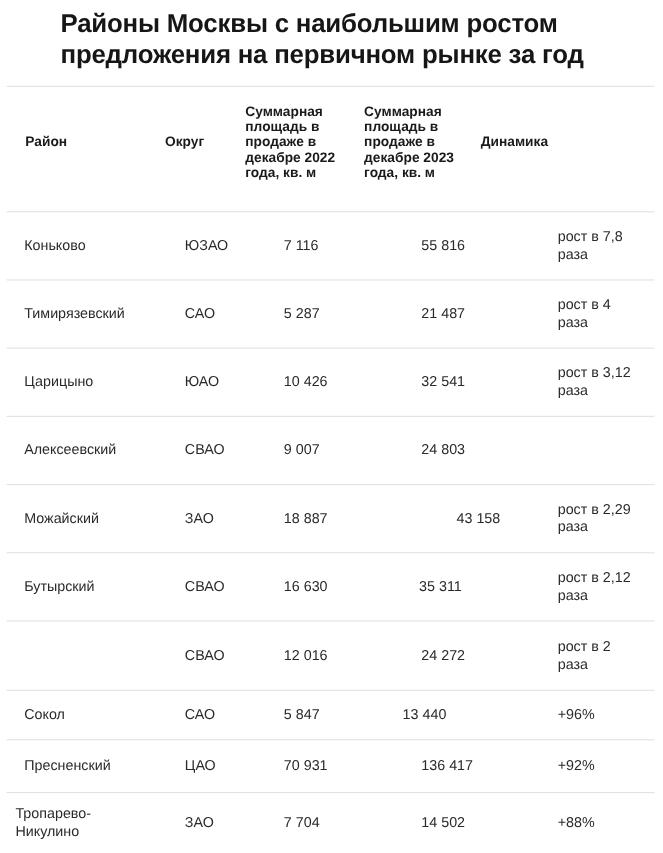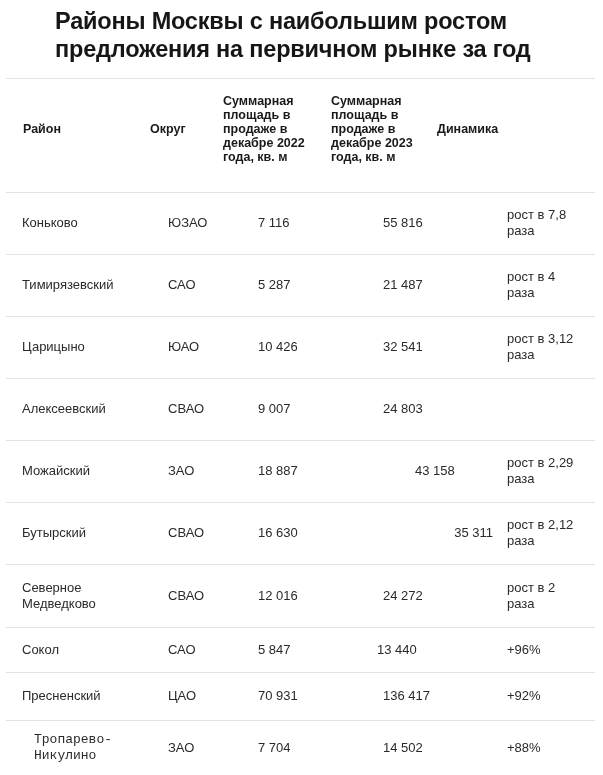--- a/index.html
+++ b/index.html
@@ -62,48 +62,47 @@
       <div class="cell" style="left: 168px; width: 60px; top: 50%; transform: translateY(-50%);">ЗАО</div>
       <div class="cell" style="left: 258px; width: 100px; top: 50%; transform: translateY(-50%);">18 887</div>
       <div class="cell" style="left: 383px; width: 100px; top: 50%; transform: translateY(-50%); margin-left: 32px;">43 158</div>
       <div class="cell" style="left: 507px; width: 70px; top: 50%; transform: translateY(-50%);">рост в 2,29 раза</div>
     </div>
     <div class="rule" style="top: 502px;"></div>
     <div class="row" style="top: 502px; height: 62px; padding-left: 36px;">
       <div class="cell" style="left: 22px; width: 95px; top: 50%; transform: translateY(-50%);">Бутырский</div>
       <div class="cell" style="left: 168px; width: 60px; top: 50%; transform: translateY(-50%);">СВАО</div>
       <div class="cell" style="left: 258px; width: 100px; top: 50%; transform: translateY(-50%);">16 630</div>
-      <div class="cell" style="left: 393px; width: 100px; top: 50%; transform: translateY(-50%); text-align: right;">35 311</div>
+      <div class="cell" style="left: 381px; width: 100px; top: 50%; transform: translateY(-50%);">35 311</div>
       <div class="cell" style="left: 507px; width: 70px; top: 50%; transform: translateY(-50%);">рост в 2,12 раза</div>
     </div>
     <div class="rule" style="top: 564px;"></div>
     <div class="row" style="top: 564px; height: 63px;">
-      <div class="cell" style="left: 22px; width: 95px; top: 50%; transform: translateY(-50%);">Северное Медведково</div>
       <div class="cell" style="left: 168px; width: 60px; top: 50%; transform: translateY(-50%);">СВАО</div>
       <div class="cell" style="left: 258px; width: 100px; top: 50%; transform: translateY(-50%);">12 016</div>
       <div class="cell" style="left: 383px; width: 100px; top: 50%; transform: translateY(-50%);">24 272</div>
       <div class="cell" style="left: 507px; width: 70px; top: 50%; transform: translateY(-50%);">рост в 2 раза</div>
     </div>
     <div class="rule" style="top: 627px;"></div>
     <div class="row" style="top: 627px; height: 45px;">
       <div class="cell" style="left: 22px; width: 95px; top: 50%; transform: translateY(-50%);">Сокол</div>
       <div class="cell" style="left: 168px; width: 60px; top: 50%; transform: translateY(-50%);">САО</div>
       <div class="cell" style="left: 258px; width: 100px; top: 50%; transform: translateY(-50%);">5 847</div>
-      <div class="cell" style="left: 377px; width: 100px; top: 50%; transform: translateY(-50%);">13 440</div>
+      <div class="cell" style="left: 366px; width: 100px; top: 50%; transform: translateY(-50%);">13 440</div>
       <div class="cell" style="left: 507px; width: 70px; top: 50%; transform: translateY(-50%);">+96%</div>
     </div>
     <div class="rule" style="top: 672px;"></div>
     <div class="row" style="top: 672px; height: 48px;">
       <div class="cell" style="left: 22px; width: 95px; top: 50%; transform: translateY(-50%);">Пресненский</div>
       <div class="cell" style="left: 168px; width: 60px; top: 50%; transform: translateY(-50%);">ЦАО</div>
       <div class="cell" style="left: 258px; width: 100px; top: 50%; transform: translateY(-50%);">70 931</div>
       <div class="cell" style="left: 383px; width: 100px; top: 50%; transform: translateY(-50%);">136 417</div>
       <div class="cell" style="left: 507px; width: 70px; top: 50%; transform: translateY(-50%);">+92%</div>
     </div>
     <div class="rule" style="top: 720px;"></div>
     <div class="row" style="top: 720px; height: 55px;">
-      <div class="cell" style="left: 34px; width: 95px; top: 50%; transform: translateY(-50%); font-family: Liberation Mono, monospace;">Тропарево-Никулино</div>
+      <div class="cell" style="left: 14px; width: 95px; top: 50%; transform: translateY(-50%);">Тропарево-Никулино</div>
       <div class="cell" style="left: 168px; width: 60px; top: 50%; transform: translateY(-50%);">ЗАО</div>
       <div class="cell" style="left: 258px; width: 100px; top: 50%; transform: translateY(-50%);">7 704</div>
       <div class="cell" style="left: 383px; width: 100px; top: 50%; transform: translateY(-50%);">14 502</div>
       <div class="cell" style="left: 507px; width: 70px; top: 50%; transform: translateY(-50%);">+88%</div>
     </div>
   </div>
 
 </body></html>

